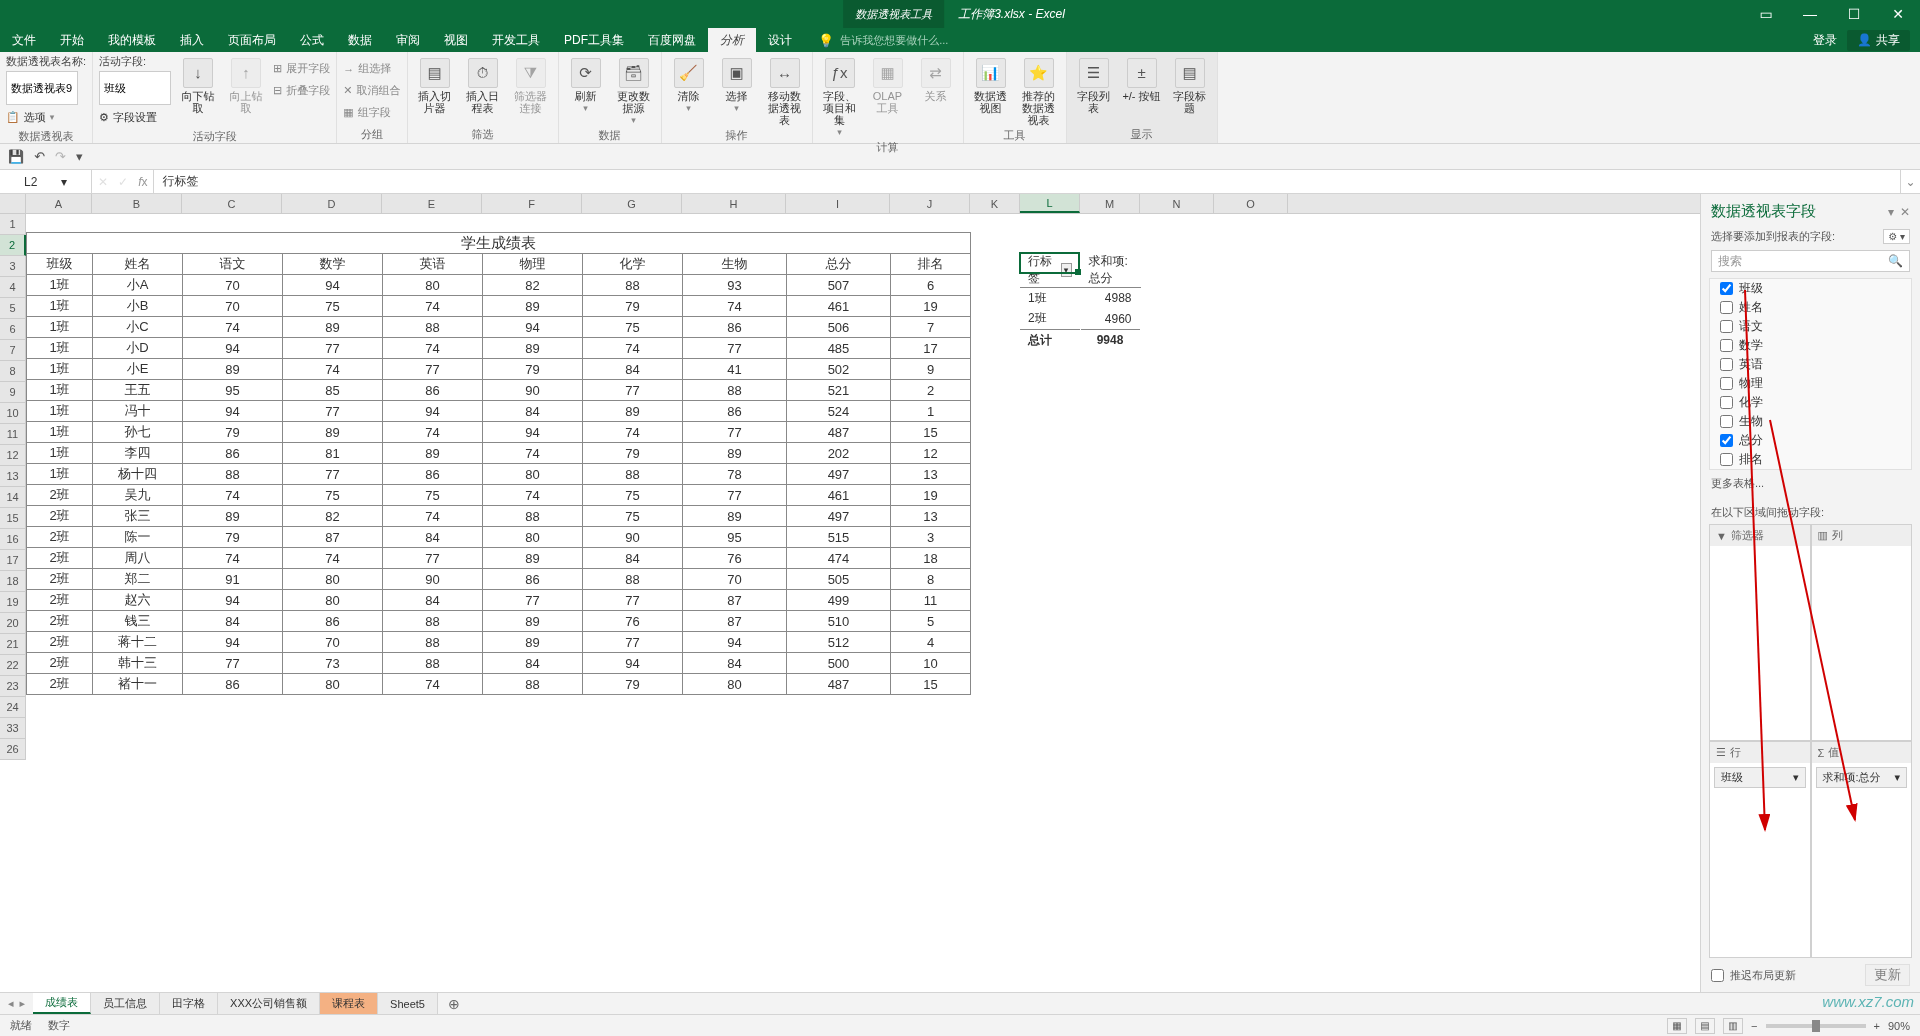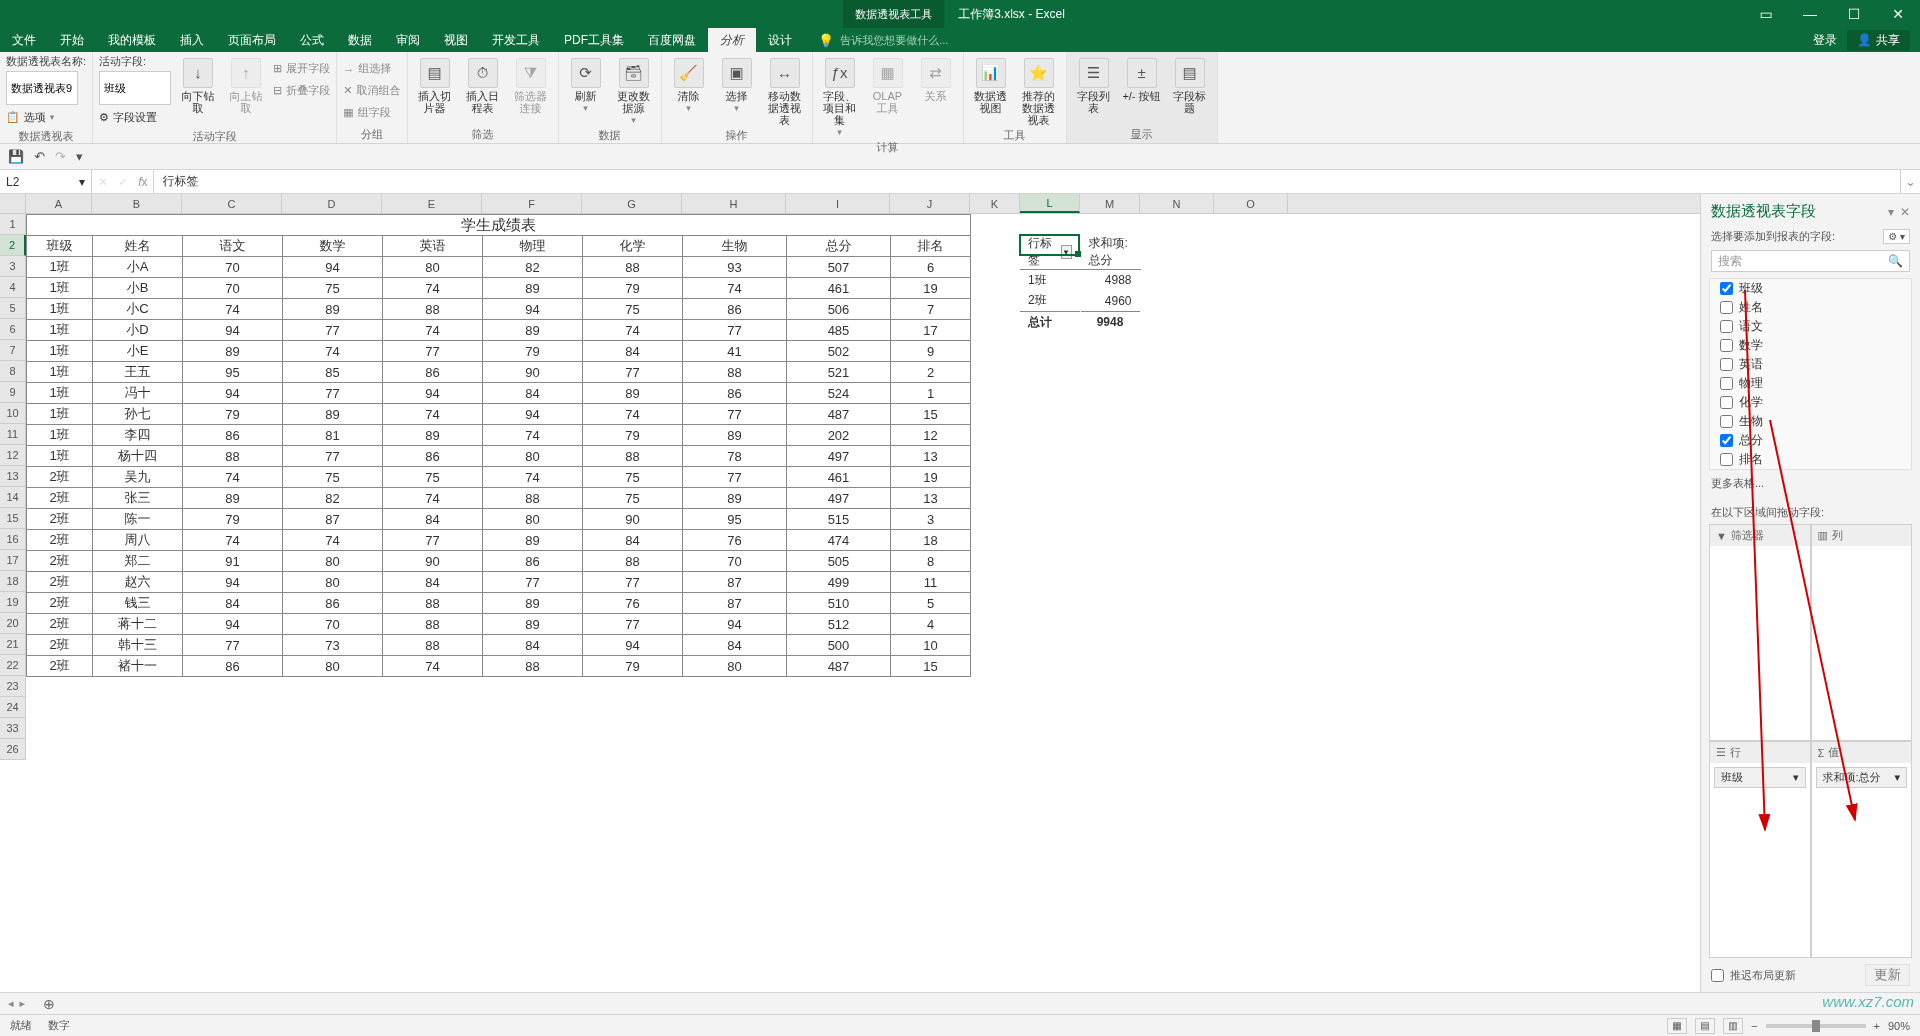--- a/index.html
+++ b/index.html
@@ -1,20 +1,20 @@
 <!DOCTYPE html>
 <html><head>
 <meta charset="utf-8">
 <style>
 * { box-sizing: border-box; margin: 0; padding: 0; font-family: "Microsoft YaHei", Arial, sans-serif; }
 body { background: #fff; font-size: 12px; color: #333; overflow: hidden; width: 1920px; height: 1036px; position: relative; }
 
 
 .titlebar { background: #0b6b3a; height: 28px; display: flex; align-items: center; color: #fff; position: relative; }
-.titlebar .center-title { position: absolute; left: 50%; transform: translateX(-50%); display: flex; font-size: 12px; }
+.titlebar .center-title { position: absolute; left: 50%; transform: translateX(-50%); display: flex; font-size: 12px; font-style: italic; }
 .titlebar .tool-ctx { background: #0a5a30; padding: 0 12px; height: 28px; display: flex; align-items: center; margin-right: 2px; font-size: 11px; }
 .titlebar .doc-title { padding: 0 12px; display: flex; align-items: center; }
 .titlebar .wincontrols { margin-left: auto; display: flex; }
 .titlebar .wc { width: 44px; height: 28px; display: flex; align-items: center; justify-content: center; font-size: 14px; }
 
 
 .menutabs { background: #0b6b3a; height: 24px; display: flex; color: #fff; font-size: 12px; align-items: stretch; }
 .menutabs .mt { padding: 0 12px; display: flex; align-items: center; cursor: pointer; }
 .menutabs .mt.active { background: #f3f3f3; color: #404040; font-style: italic; }
 .menutabs .tellme { display: flex; align-items: center; color: #a5d0b9; margin-left: 14px; font-size: 11px; }
@@ -35,37 +35,37 @@
 .ribbon .bigbtn .ico { width: 30px; height: 30px; background: #e8e8e8; border: 1px solid #ccc; border-radius: 2px; display: flex; align-items: center; justify-content: center; font-size: 15px; color: #555; }
 .ribbon .smitem { display: flex; align-items: center; gap: 4px; color: #888; white-space: nowrap; height: 20px; }
 .ribbon .smitem.en { color: #333; }
 .ribbon .arrow { color: #888; font-size: 9px; }
 
 
 .qat { background: #f3f3f3; height: 26px; border-bottom: 1px solid #d4d4d4; display: flex; align-items: center; padding: 0 8px; gap: 10px; color: #555; font-size: 13px; }
 
 
 .fbar { height: 24px; border-bottom: 1px solid #d4d4d4; display: flex; align-items: stretch; }
-.fbar .namebox { width: 92px; border-right: 1px solid #d4d4d4; display: flex; align-items: center; padding: 0 6px; font-size: 12px; justify-content: space-between; }
+.fbar .namebox { width: 92px; border-right: 1px solid #d4d4d4; display: flex; align-items: center; padding: 0 24px; font-size: 12px; justify-content: space-between; }
 .fbar .fxbtns { display: flex; align-items: center; border-right: 1px solid #d4d4d4; padding: 0 6px; gap: 10px; color: #999; }
 .fbar .fxinp { flex: 1; display: flex; align-items: center; padding: 0 8px; font-size: 12px; color: #333; }
 .fbar .expand { width: 20px; display: flex; align-items: center; justify-content: center; border-left: 1px solid #d4d4d4; color: #888; }
 
 
 .main { display: flex; height: calc(1036px - 28px - 24px - 92px - 26px - 24px - 22px - 22px); }
 .grid { flex: 1; overflow: hidden; position: relative; }
 .colhdr { display: flex; background: #e6e6e6; border-bottom: 1px solid #ccc; height: 20px; }
 .colhdr .corner { width: 26px; border-right: 1px solid #ccc; background: #e6e6e6; }
 .colhdr .ch { border-right: 1px solid #ccc; display: flex; align-items: center; justify-content: center; color: #555; font-size: 11px; }
 .colhdr .ch.sel { background: #d2e3d6; color: #0b6b3a; border-bottom: 2px solid #0b6b3a; }
 .gridbody { display: flex; }
 .rowhdrs { width: 26px; background: #e6e6e6; }
 .rowhdrs .rh { height: 21px; border-bottom: 1px solid #ccc; border-right: 1px solid #ccc; display: flex; align-items: center; justify-content: center; color: #555; font-size: 11px; }
 .rowhdrs .rh.sel { background: #d2e3d6; color: #0b6b3a; border-right: 2px solid #0b6b3a; }
-.cells { position: relative; flex: 1; }
+.cells { position: relative; flex: 1; margin-top: 18px; }
 .datatbl { position: absolute; top: 0; left: 0; border-collapse: collapse; }
 .datatbl td { border: 1px solid #888; height: 21px; text-align: center; font-size: 13px; padding: 0 4px; }
 .datatbl .title td { font-size: 15px; font-weight: normal; }
 
 .pvt { position: absolute; border-collapse: collapse; font-size: 12px; }
 .pvt td { height: 21px; padding: 0 8px; border-right: 1px solid transparent; }
 .pvt .hdr td { border-bottom: 1px solid #888; }
 .pvt .tot td { border-top: 1px solid #888; }
 .pvt .lab { display: flex; align-items: center; justify-content: space-between; gap: 6px; }
 .pvt .dd { border: 1px solid #999; width: 14px; height: 14px; display: flex; align-items: center; justify-content: center; font-size: 9px; background: #f0f0f0; }
@@ -776,20 +776,28 @@
       <button style="margin-left:auto;opacity:.5;border:1px solid #ccc;background:#eee;padding:1px 8px">更新</button>
     </div>
   </div>
 </div>
 
 <div class="sheettabs">
   <div class="nav">
     <span>◂</span>
     <span>▸</span>
   </div>
+  <div id="sheettabs-c" style="display:flex">
+      <div class="stab active">成绩表</div>
+      <div class="stab">员工信息</div>
+      <div class="stab">田字格</div>
+      <div class="stab">XXX公司销售额</div>
+      <div class="stab orange">课程表</div>
+      <div class="stab">Sheet5</div>
+    </div>
   <div class="add">⊕</div>
 </div>
 
 <div class="status">
   <span>就绪</span>
   <span style="margin-left:16px">数字</span>
   <div class="right">
     <div class="vbtn">▦</div>
     <div class="vbtn">▤</div>
     <div class="vbtn">▥</div>

